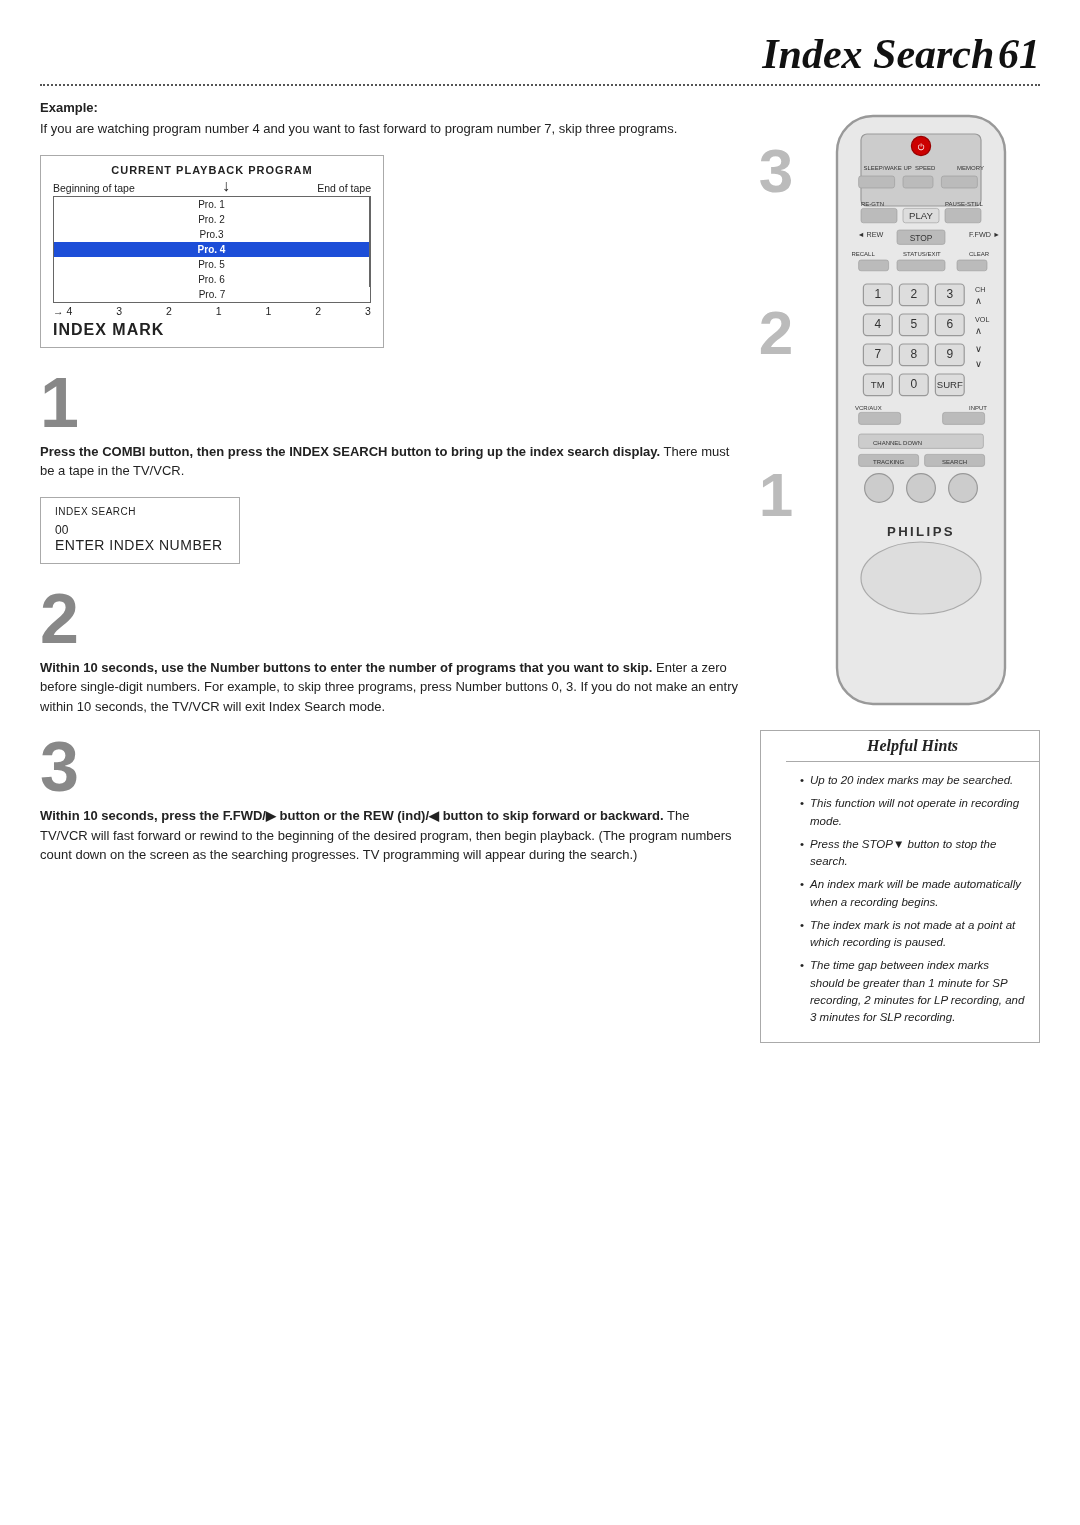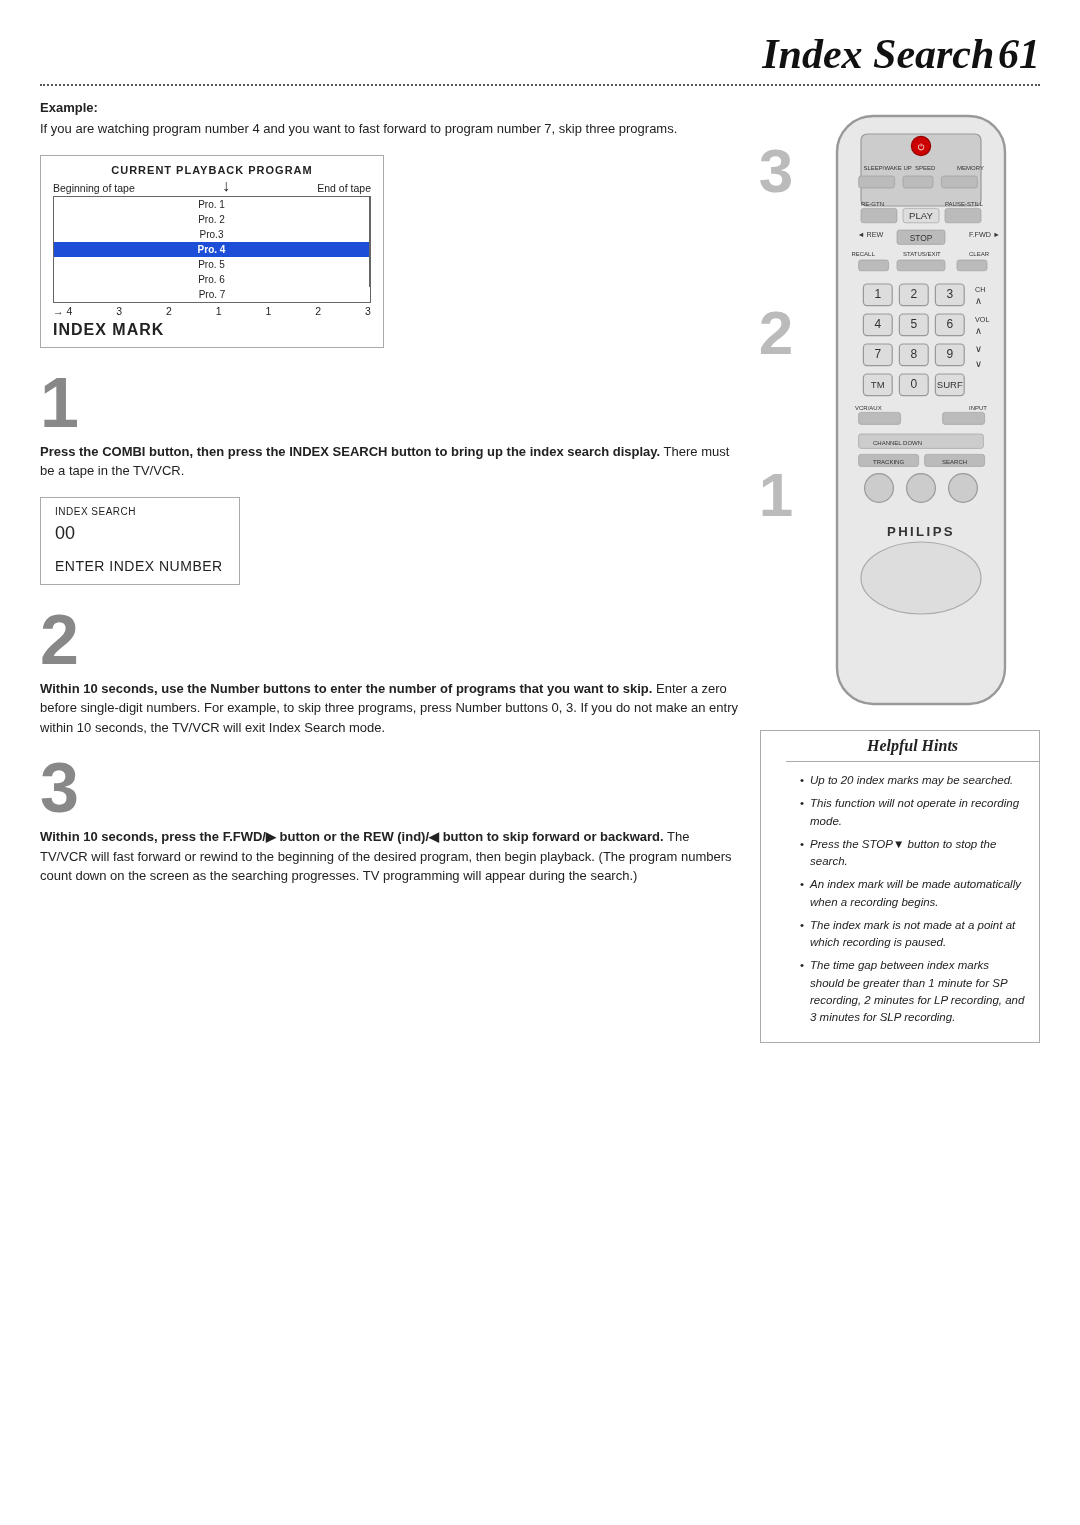--- a/index.html
+++ b/index.html
@@ -148,22 +148,22 @@
       width: 200px;
       margin-bottom: 20px;
       font-size: 10.5px;
     }
     .index-display-title {
       font-size: 10px;
       letter-spacing: 0.5px;
       margin-bottom: 6px;
     }
     .index-display-number {
-      font-size: 18px;
-      margin-bottom: 14px;
+      font-size: 12px;
+      margin-bottom: 0;
     }
     .index-display-prompt {
       font-size: 14px;
       letter-spacing: 0.5px;
     }
 
     
     .helpful-hints {
       border: 1px solid #aaa;
       margin-top: 20px;

